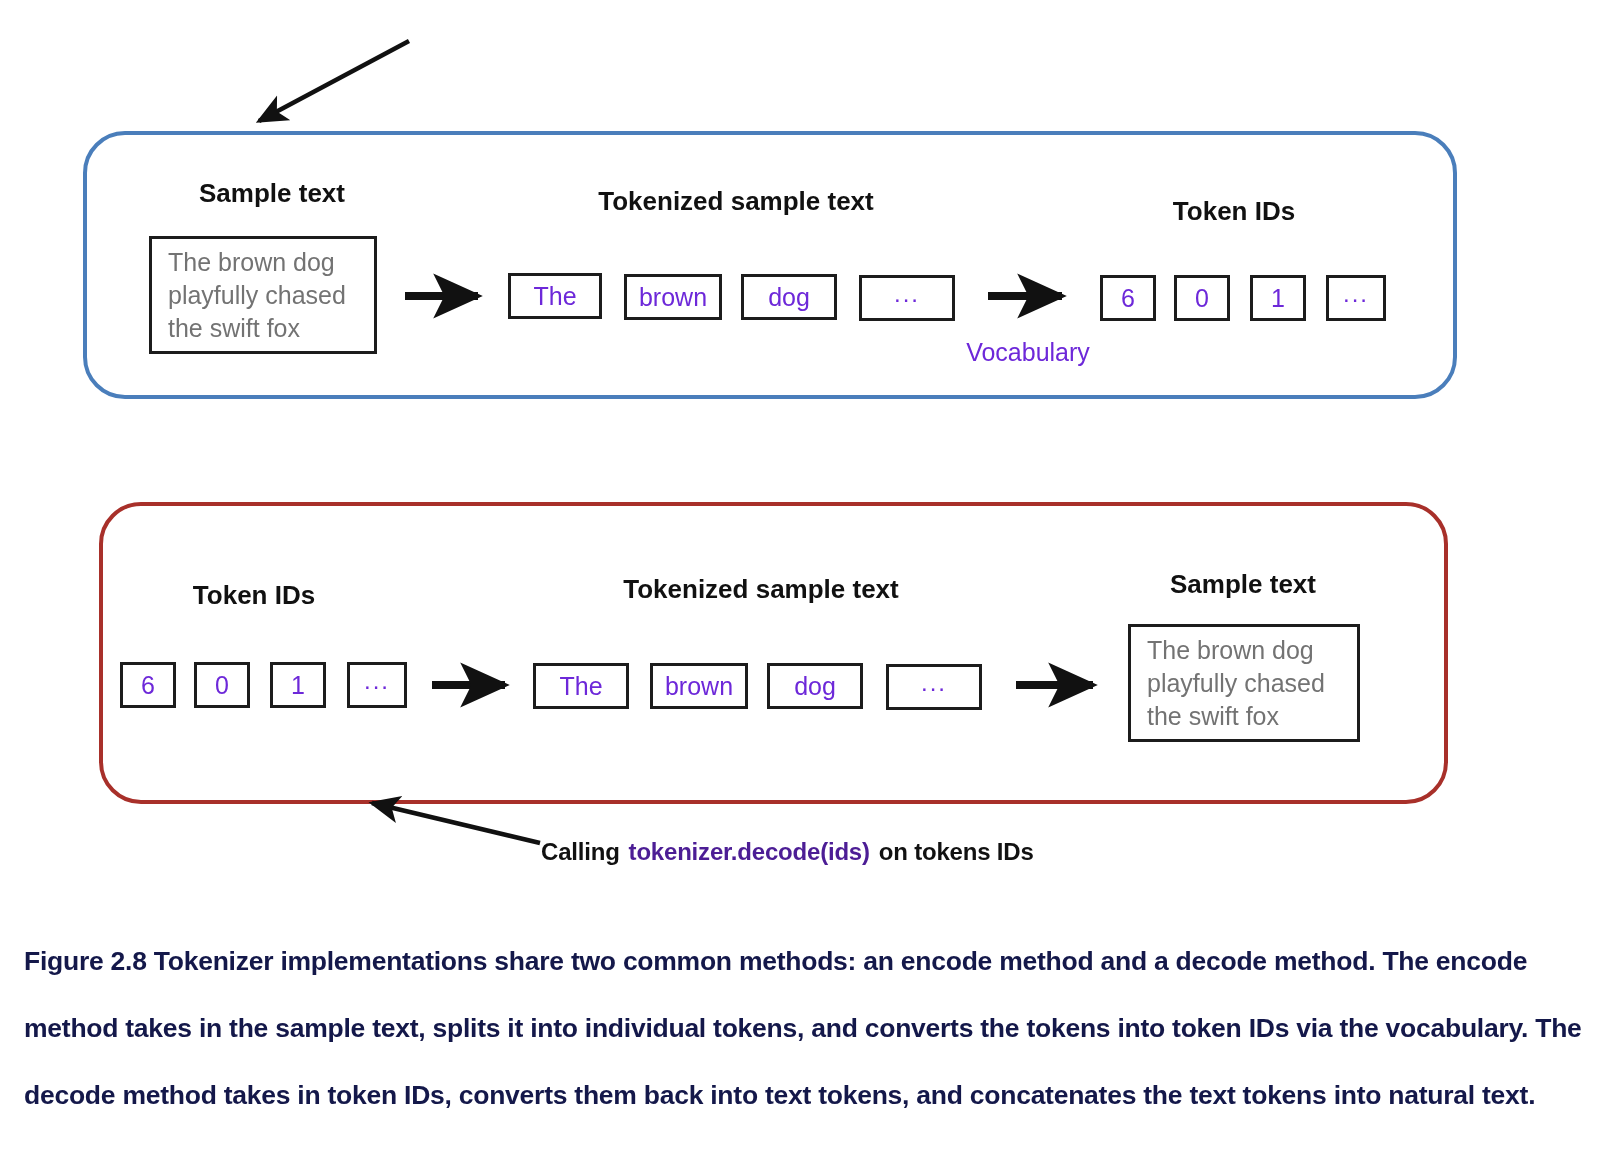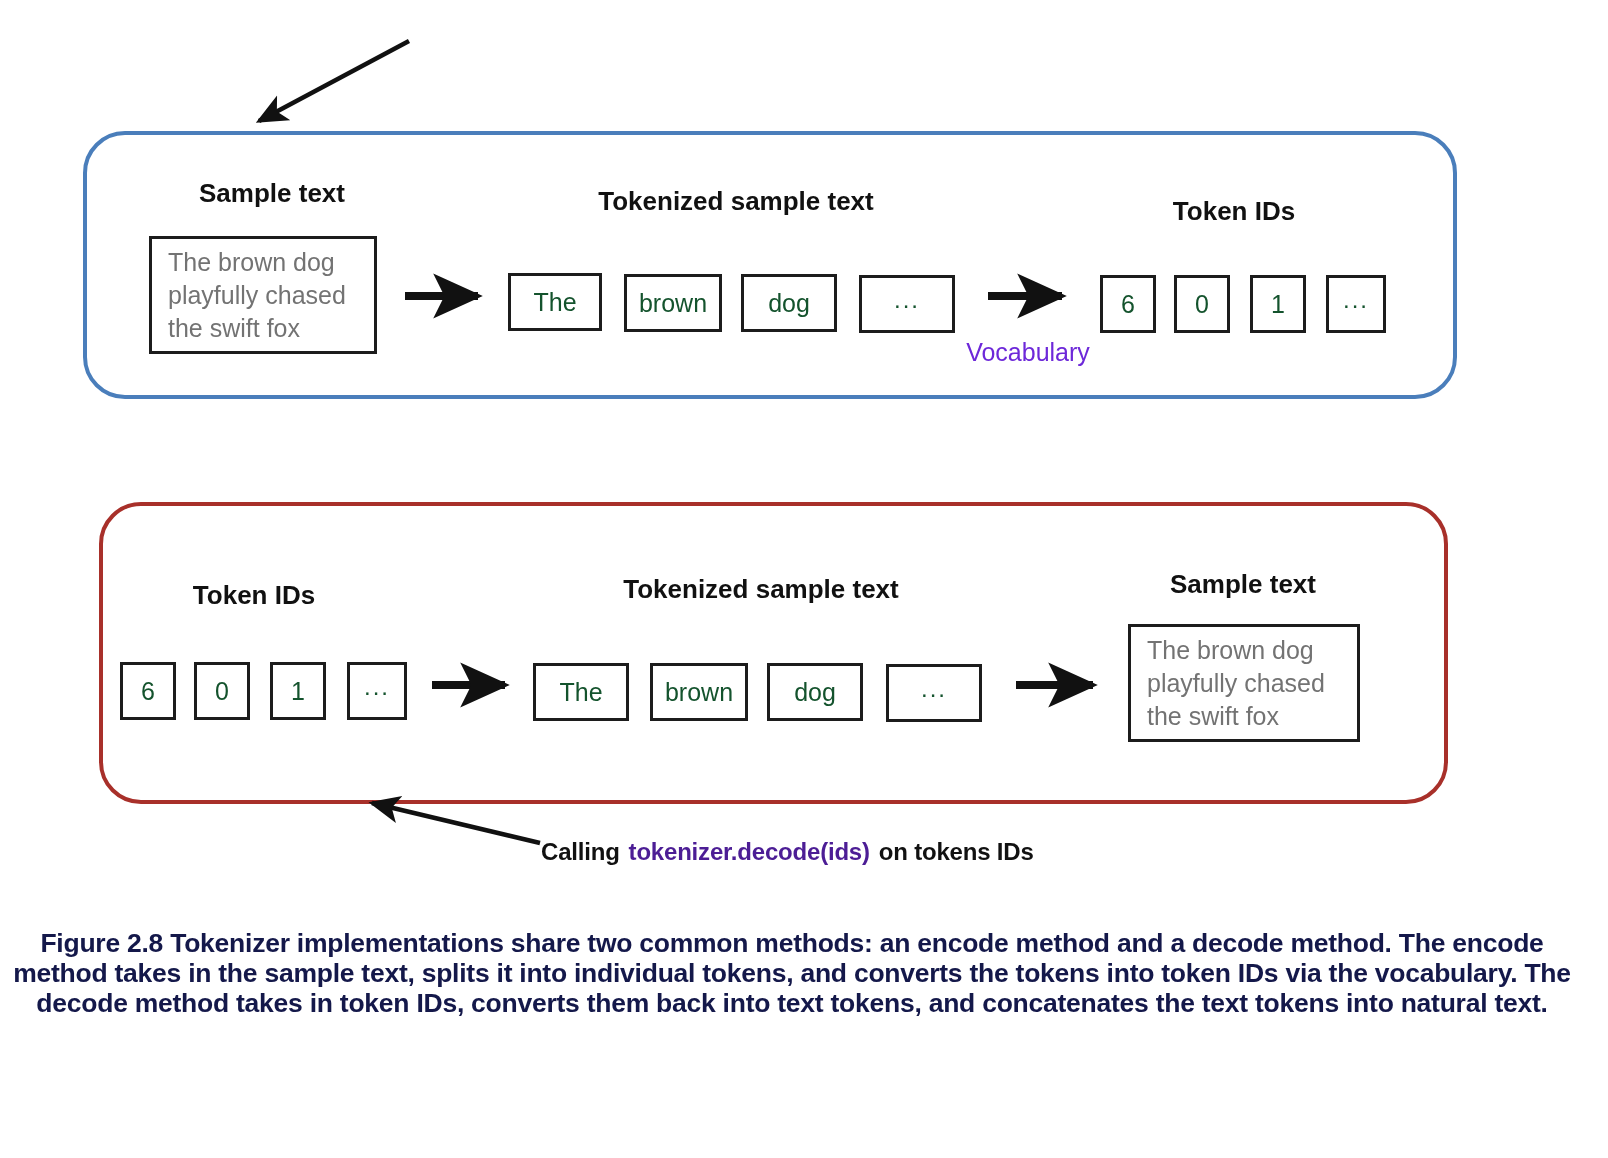--- a/index.html
+++ b/index.html
@@ -66,22 +66,22 @@
   
   .chip {
     position: absolute;
     border: 3px solid #1c1c1c;
     box-sizing: border-box;
     background: #ffffff;
     display: flex;
     align-items: center;
     justify-content: center;
     font-size: 25px;
-    color: #14532d;
-    height: 58px;
+    color: #6d28d9;
+    height: 46px;
   }
   .chip.dots { letter-spacing: 2px; font-size: 24px; padding-bottom: 8px; }
 
   
   .sub-label {
     position: absolute;
     font-size: 25px;
     color: #6d28d9;
     white-space: pre-line;
     line-height: 38px;
@@ -93,30 +93,29 @@
   .arrows {
     position: absolute;
     left: 0; top: 0;
     width: 1608px; height: 1158px;
     pointer-events: none;
   }
 
   
   .caption {
     position: absolute;
-    left: 12px;
+    left: 24px;
     top: 928px;
     width: 1560px;
     font-family: "Liberation Sans", sans-serif;
     font-weight: bold;
     font-size: 26.5px;
-    line-height: 30px;
+    line-height: 67px;
     color: #14184a;
     letter-spacing: -0.25px;
-    text-align: center;
   }
 </style>
 </head>
 <body>
 
 <div class="page">
 
 
   <div class="round-box encode" style="left:83px; top:131px; width:1374px; height:268px;"></div>
 

